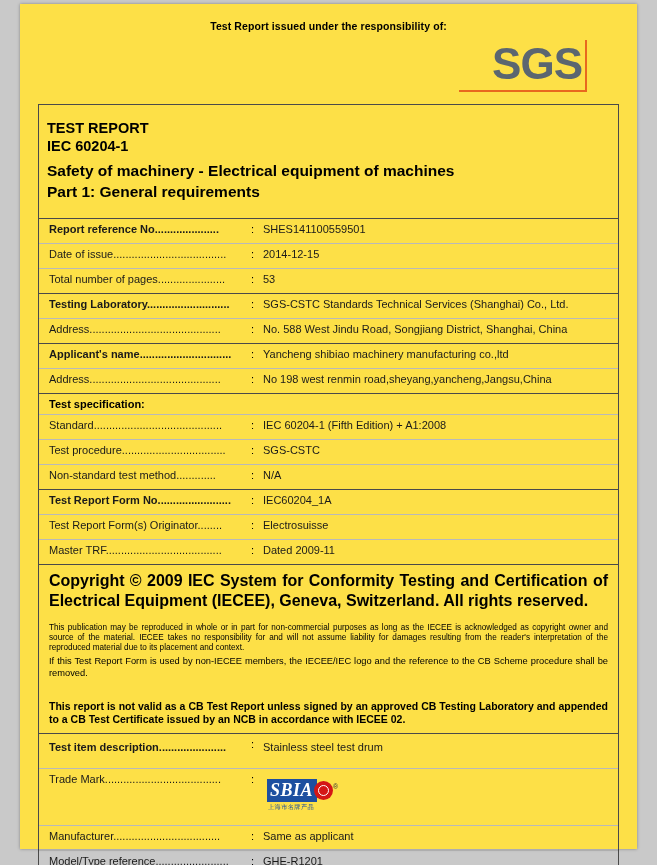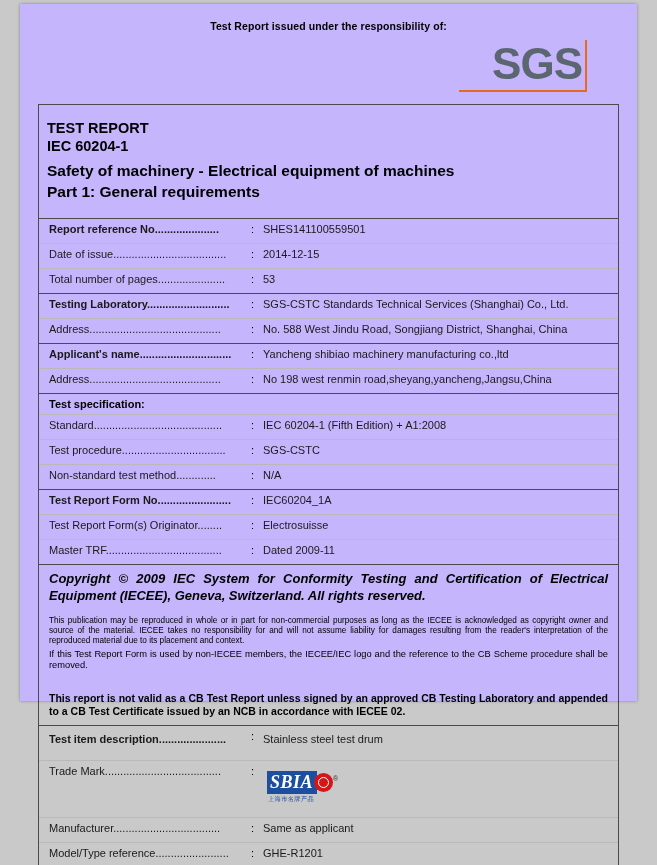--- a/index.html
+++ b/index.html
@@ -9,23 +9,23 @@
   }
   body {
     width: 657px;
     height: 865px;
     font-family: "Liberation Sans", sans-serif;
     overflow: hidden;
   }
   .page {
     position: relative;
     width: 617px;
-    height: 697px;
+    height: 845px;
     margin: 4px auto 0 auto;
-    background: #c4b5fd;
+    background: #fde047;
     box-sizing: border-box;
     padding: 0;
   }
   .page-shadow {
     position: absolute;
     left: 0; top: 0; right: 0; bottom: 0;
     box-shadow: 0 0 3px rgba(0,0,0,0.35);
     pointer-events: none;
   }
 
@@ -145,25 +145,24 @@
     font-weight: bold;
     border-bottom: 1px solid #b9b9b9;
   }
 
   
   .copyright {
     padding: 6px 10px 7px 10px;
     border-bottom: 1px solid #4a4a4a;
   }
   .copyright .cb {
-    font-size: 13px;
+    font-size: 16px;
     font-weight: bold;
     line-height: 1.25;
     text-align: justify;
-    font-style: italic;
   }
   .copyright .cs {
     font-size: 8.2px;
     line-height: 1.22;
     text-align: justify;
     margin-top: 12px;
   }
   .copyright .cm {
     font-size: 9.3px;
     line-height: 1.25;

